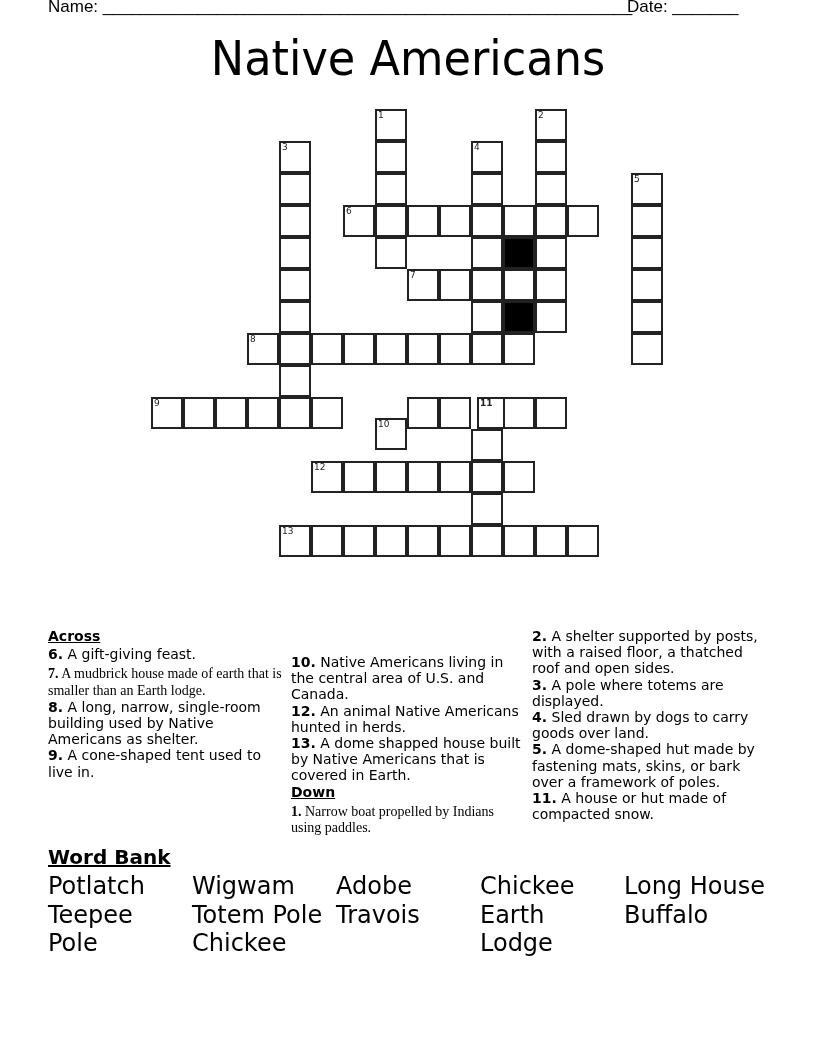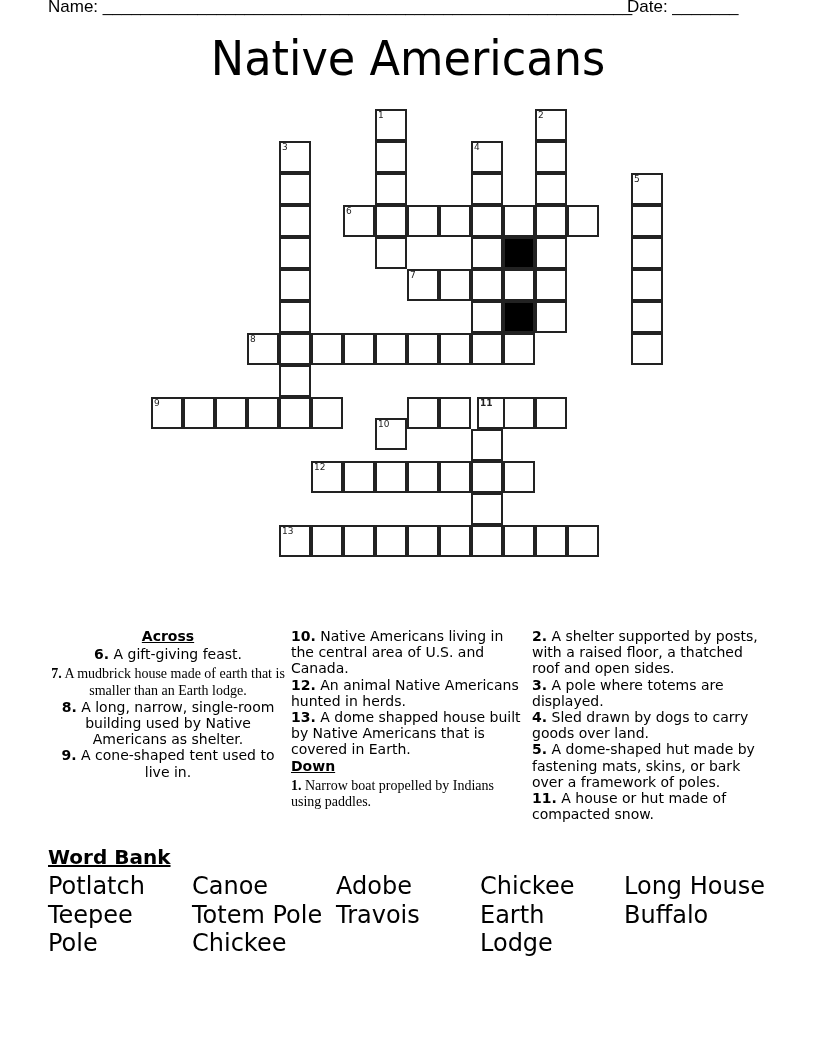--- a/index.html
+++ b/index.html
@@ -129,48 +129,48 @@
     <div class="cell" style="left: 408px; top: 526px;"></div>
     <div class="cell" style="left: 440px; top: 526px;"></div>
     <div class="cell" style="left: 472px; top: 526px;"></div>
     <div class="cell" style="left: 504px; top: 526px;"></div>
     <div class="cell" style="left: 536px; top: 526px;"></div>
     <div class="cell" style="left: 568px; top: 526px;"></div>
     <div class="cell black" style="left: 504px; top: 238px;"></div>
     <div class="cell black" style="left: 504px; top: 302px;"></div>
   </div>
 
-<div class="clues" style="left:48px;text-align:center;">
+<div class="clues" style="left:48px;">
   <div class="hd">Across</div>
   <div class="clue"><span class="n">6.</span> <span>A gift-giving feast.</span></div>
   <div class="clue gap"><span class="n">7.</span> <span>A mudbrick house made of earth that is smaller than an Earth lodge.</span></div>
   <div class="clue"><span class="n">8.</span> <span>A long, narrow, single-room building used by Native Americans as shelter.</span></div>
   <div class="clue"><span class="n">9.</span> <span>A cone-shaped tent used to live in.</span></div>
 </div>
 
-<div class="clues" style="left:291px; width:236px;">
+<div class="clues" style="left:291px; width:236px;margin-top:26px;">
   <div class="clue"><span class="n">10.</span> <span>Native Americans living in the central area of U.S. and Canada.</span></div>
   <div class="clue"><span class="n">12.</span> <span>An animal Native Americans hunted in herds.</span></div>
   <div class="clue"><span class="n">13.</span> <span>A dome shapped house built by Native Americans that is covered in Earth.</span></div>
   <div class="hd">Down</div>
   <div class="clue gap"><span class="n">1.</span> <span>Narrow boat propelled by Indians using paddles.</span></div>
 </div>
 
 <div class="clues" style="left:532px; width:240px;">
   <div class="clue"><span class="n">2.</span> <span>A shelter supported by posts, with a raised floor, a thatched roof and open sides.</span></div>
   <div class="clue"><span class="n">3.</span> <span>A pole where totems are displayed.</span></div>
   <div class="clue"><span class="n">4.</span> <span>Sled drawn by dogs to carry goods over land.</span></div>
   <div class="clue"><span class="n">5.</span> <span>A dome-shaped hut made by fastening mats, skins, or bark over a framework of poles.</span></div>
   <div class="clue"><span class="n">11.</span> <span>A house or hut made of compacted snow.</span></div>
 </div>
 
 <div class="wb-title">Word Bank</div>
 <div class="wb">
   <div>Potlatch</div>
-  <div>Canoe</div>
+  <div>Wigwam</div>
   <div>Adobe</div>
   <div>Chickee</div>
   <div>Long House</div>
   <div>Teepee</div>
   <div>Totem Pole</div>
   <div>Travois</div>
   <div>Earth Lodge</div>
   <div>Buffalo</div>
   <div>Pole</div>
   <div>Chickee</div>

